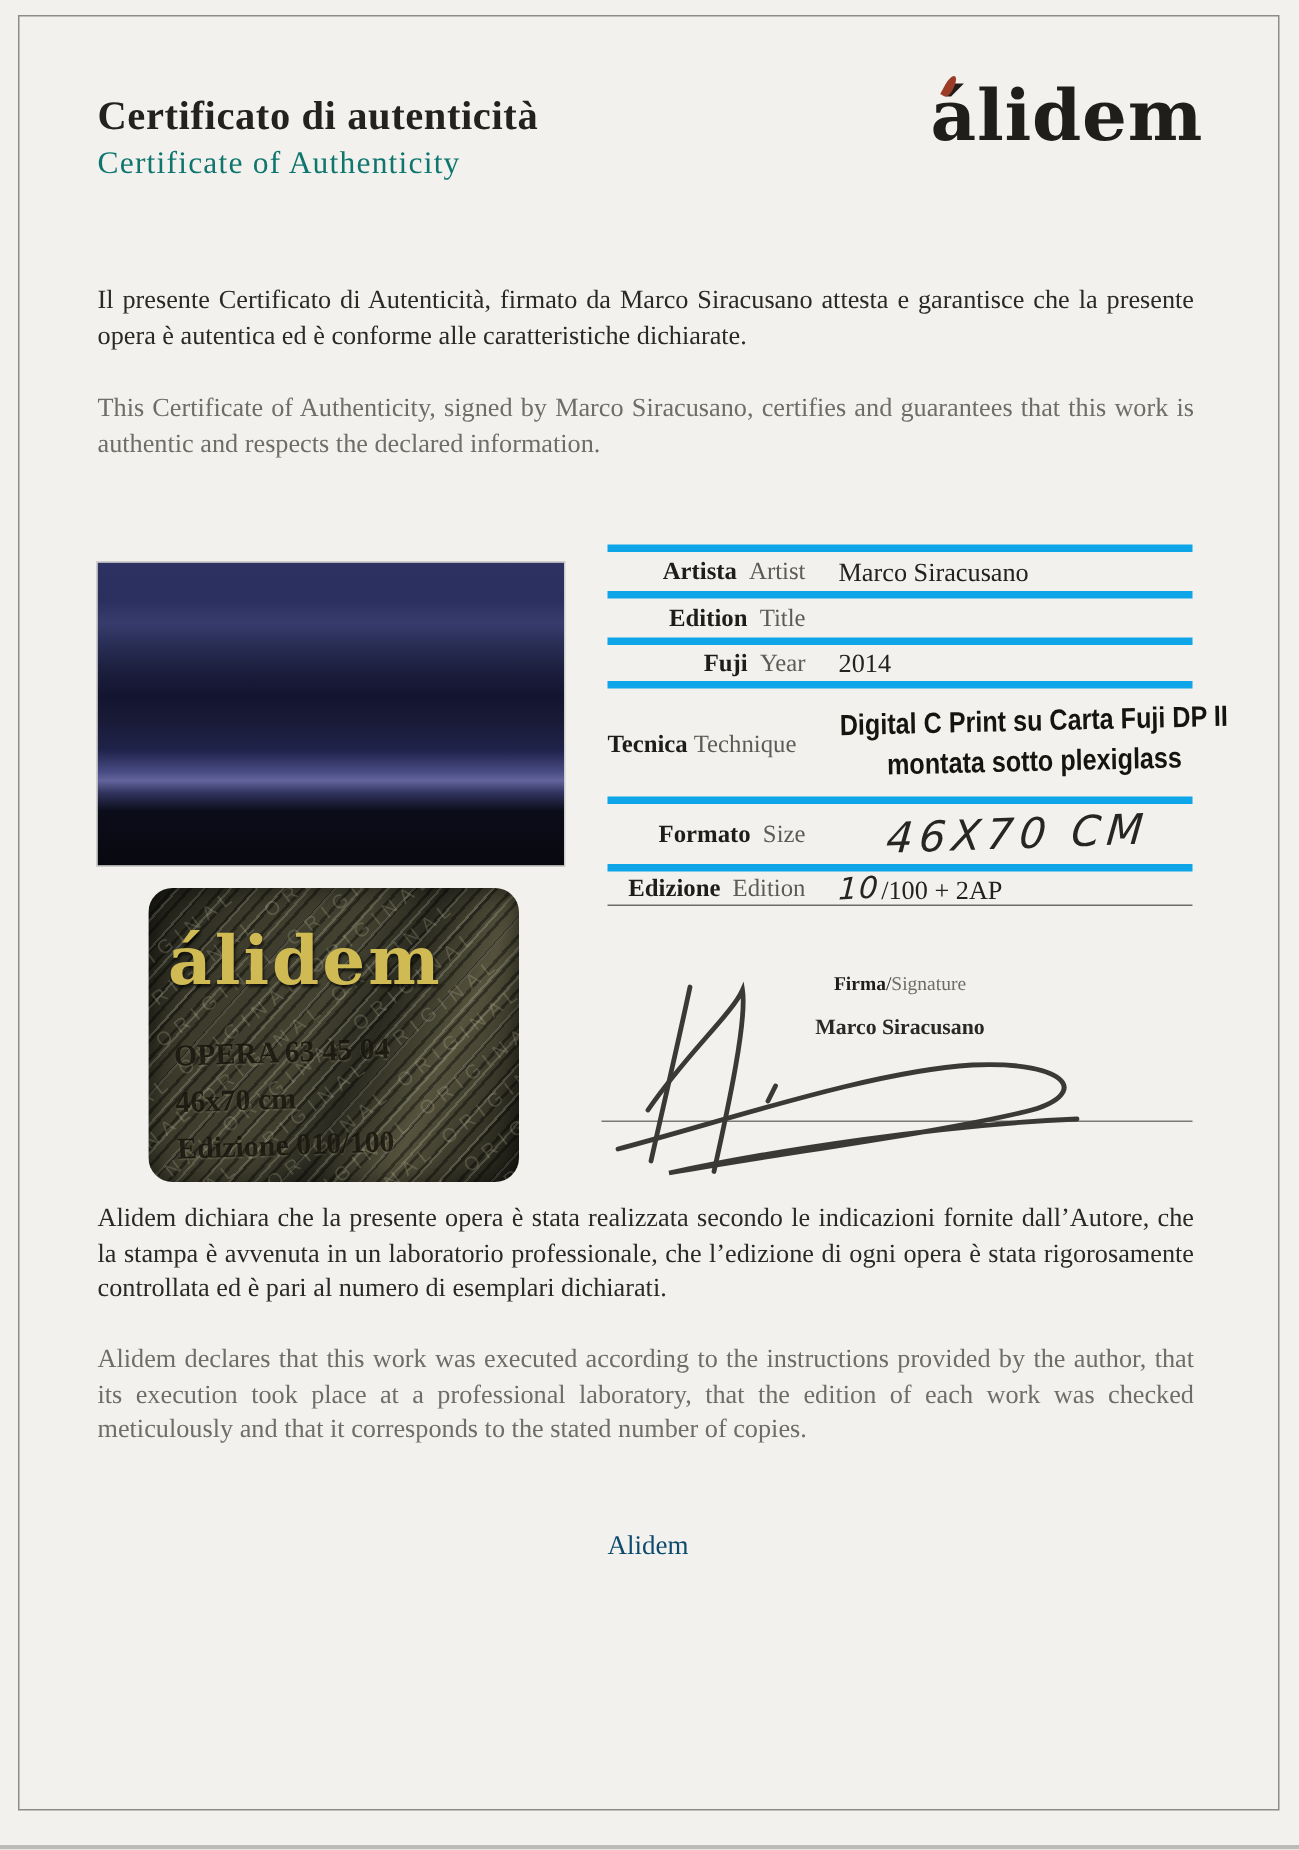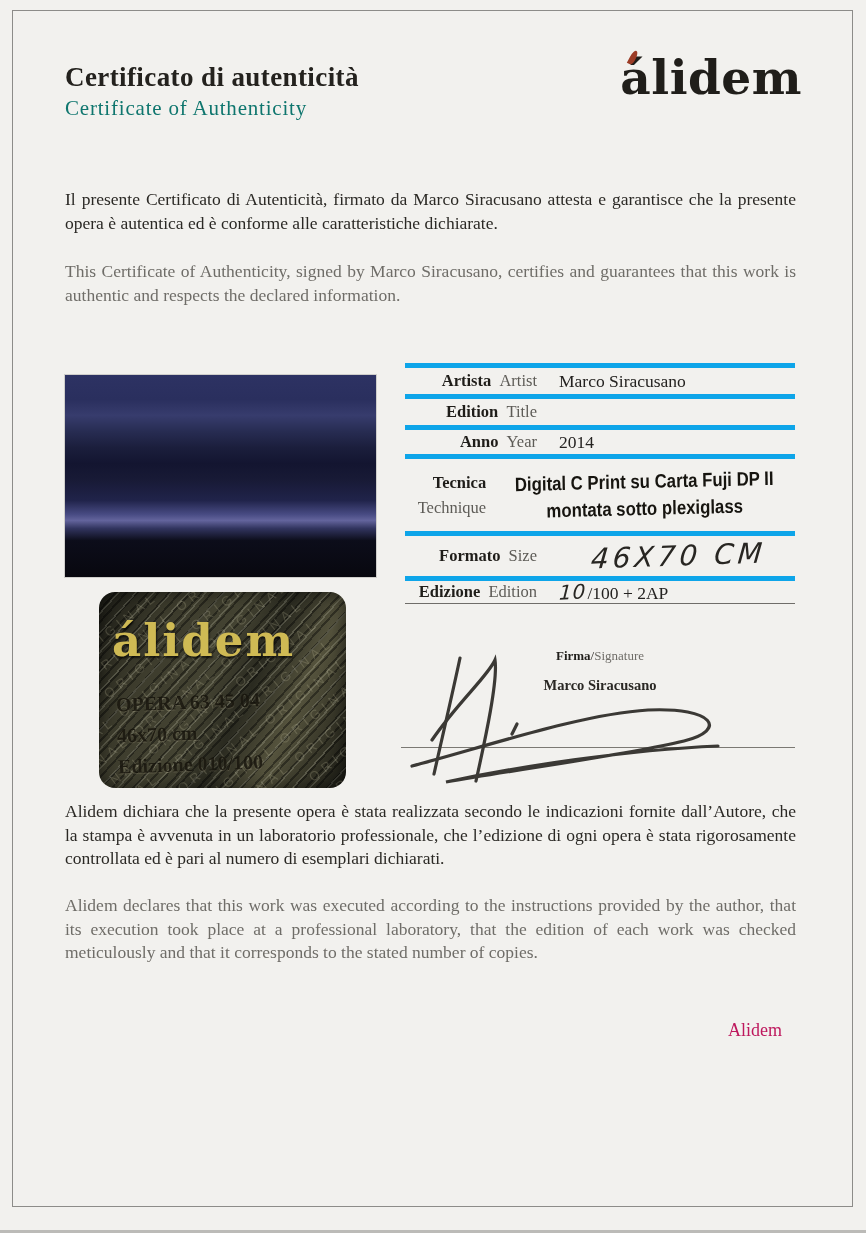--- a/index.html
+++ b/index.html
@@ -50,21 +50,21 @@
            text-shadow:0 1px 1px rgba(190,185,150,.25);}
 
   
   .details{position:absolute;left:405px;top:363px;width:390px;}
   .row{display:flex;align-items:center;border-top:5px solid #0ea5e9;box-sizing:border-box;}
   .row:last-child{border-bottom:1px solid #6f6d69;}
   .lab{width:140px;text-align:right;padding-right:8px;box-sizing:border-box;
        font-size:16.5px;white-space:nowrap;}
   .lab .l-it{font-weight:bold;color:#1f1d19;}
   .lab .l-en{color:#5d5b56;margin-left:4px;}
-  .lab.stacked{display:flex;flex-direction:column;line-height:25px;}
+  .lab.stacked{display:flex;flex-direction:row;line-height:25px;}
   .val{flex:1;padding-left:14px;font-size:17.5px;color:#242220;}
   .val.italic{font-style:italic;}
   .stamp{padding-left:0;text-align:center;font-family:"Liberation Sans",sans-serif;
          font-weight:bold;font-size:19.5px;line-height:27px;color:#16140f;
          transform:scaleX(.86) rotate(-1.2deg);white-space:nowrap;}
   .hand{font-family:"DejaVu Sans",sans-serif;font-style:italic;color:#282622;}
   .hand.big{font-size:28px;letter-spacing:4px;transform:rotate(-2deg) skewX(-7deg);
             display:inline-block;padding-left:32px;}
   .hand.small{font-size:20px;letter-spacing:1px;display:inline-block;
             transform:rotate(-3deg) skewX(-6deg);margin-right:1px;}
@@ -72,22 +72,22 @@
   
   .sig-label{position:absolute;left:405px;top:648px;width:390px;text-align:center;font-size:13px;}
   .sig-label .s-it{font-weight:bold;color:#211f1b;}
   .sig-label .s-sep{color:#211f1b;}
   .sig-label .s-en{color:#6f6d68;}
   .sig-name{position:absolute;left:405px;top:677px;width:390px;text-align:center;
             font-size:14.5px;font-weight:bold;color:#2a2824;}
   .sig-line{position:absolute;left:401px;top:747px;width:394px;border-top:1.3px solid #7b7973;}
   .sig-svg{position:absolute;left:396px;top:636px;width:330px;height:160px;}
 
-  .footer-company{position:absolute;left:392px;top:1020px;width:390px;text-align:right;
-            font-size:18px;color:#be185d;}
+  .footer-company{position:absolute;left:405px;top:1020px;width:390px;text-align:left;
+            font-size:18px;color:#0c4a6e;}
 </style>
 </head>
 <body>
 
 <div class="page">
   <div class="frame"></div>
 
   <div class="title-it">Certificato di autenticità</div>
   <div class="title-en">Certificate of Authenticity</div>
   <div class="logo">
@@ -119,21 +119,21 @@
       <div class="val">Marco Siracusano</div>
     </div>
     <div class="row" style="height:31px">
       <div class="lab">
         <span class="l-it">Edition</span>
         <span class="l-en">Title</span>
       </div>
     </div>
     <div class="row" style="height:29px">
       <div class="lab">
-        <span class="l-it">Anno</span>
+        <span class="l-it">Fuji</span>
         <span class="l-en">Year</span>
       </div>
       <div class="val">2014</div>
     </div>
     <div class="row" style="height:77px">
       <div class="lab stacked">
         <span class="l-it">Tecnica</span>
         <span class="l-en">Technique</span>
       </div>
       <div class="val stamp">

